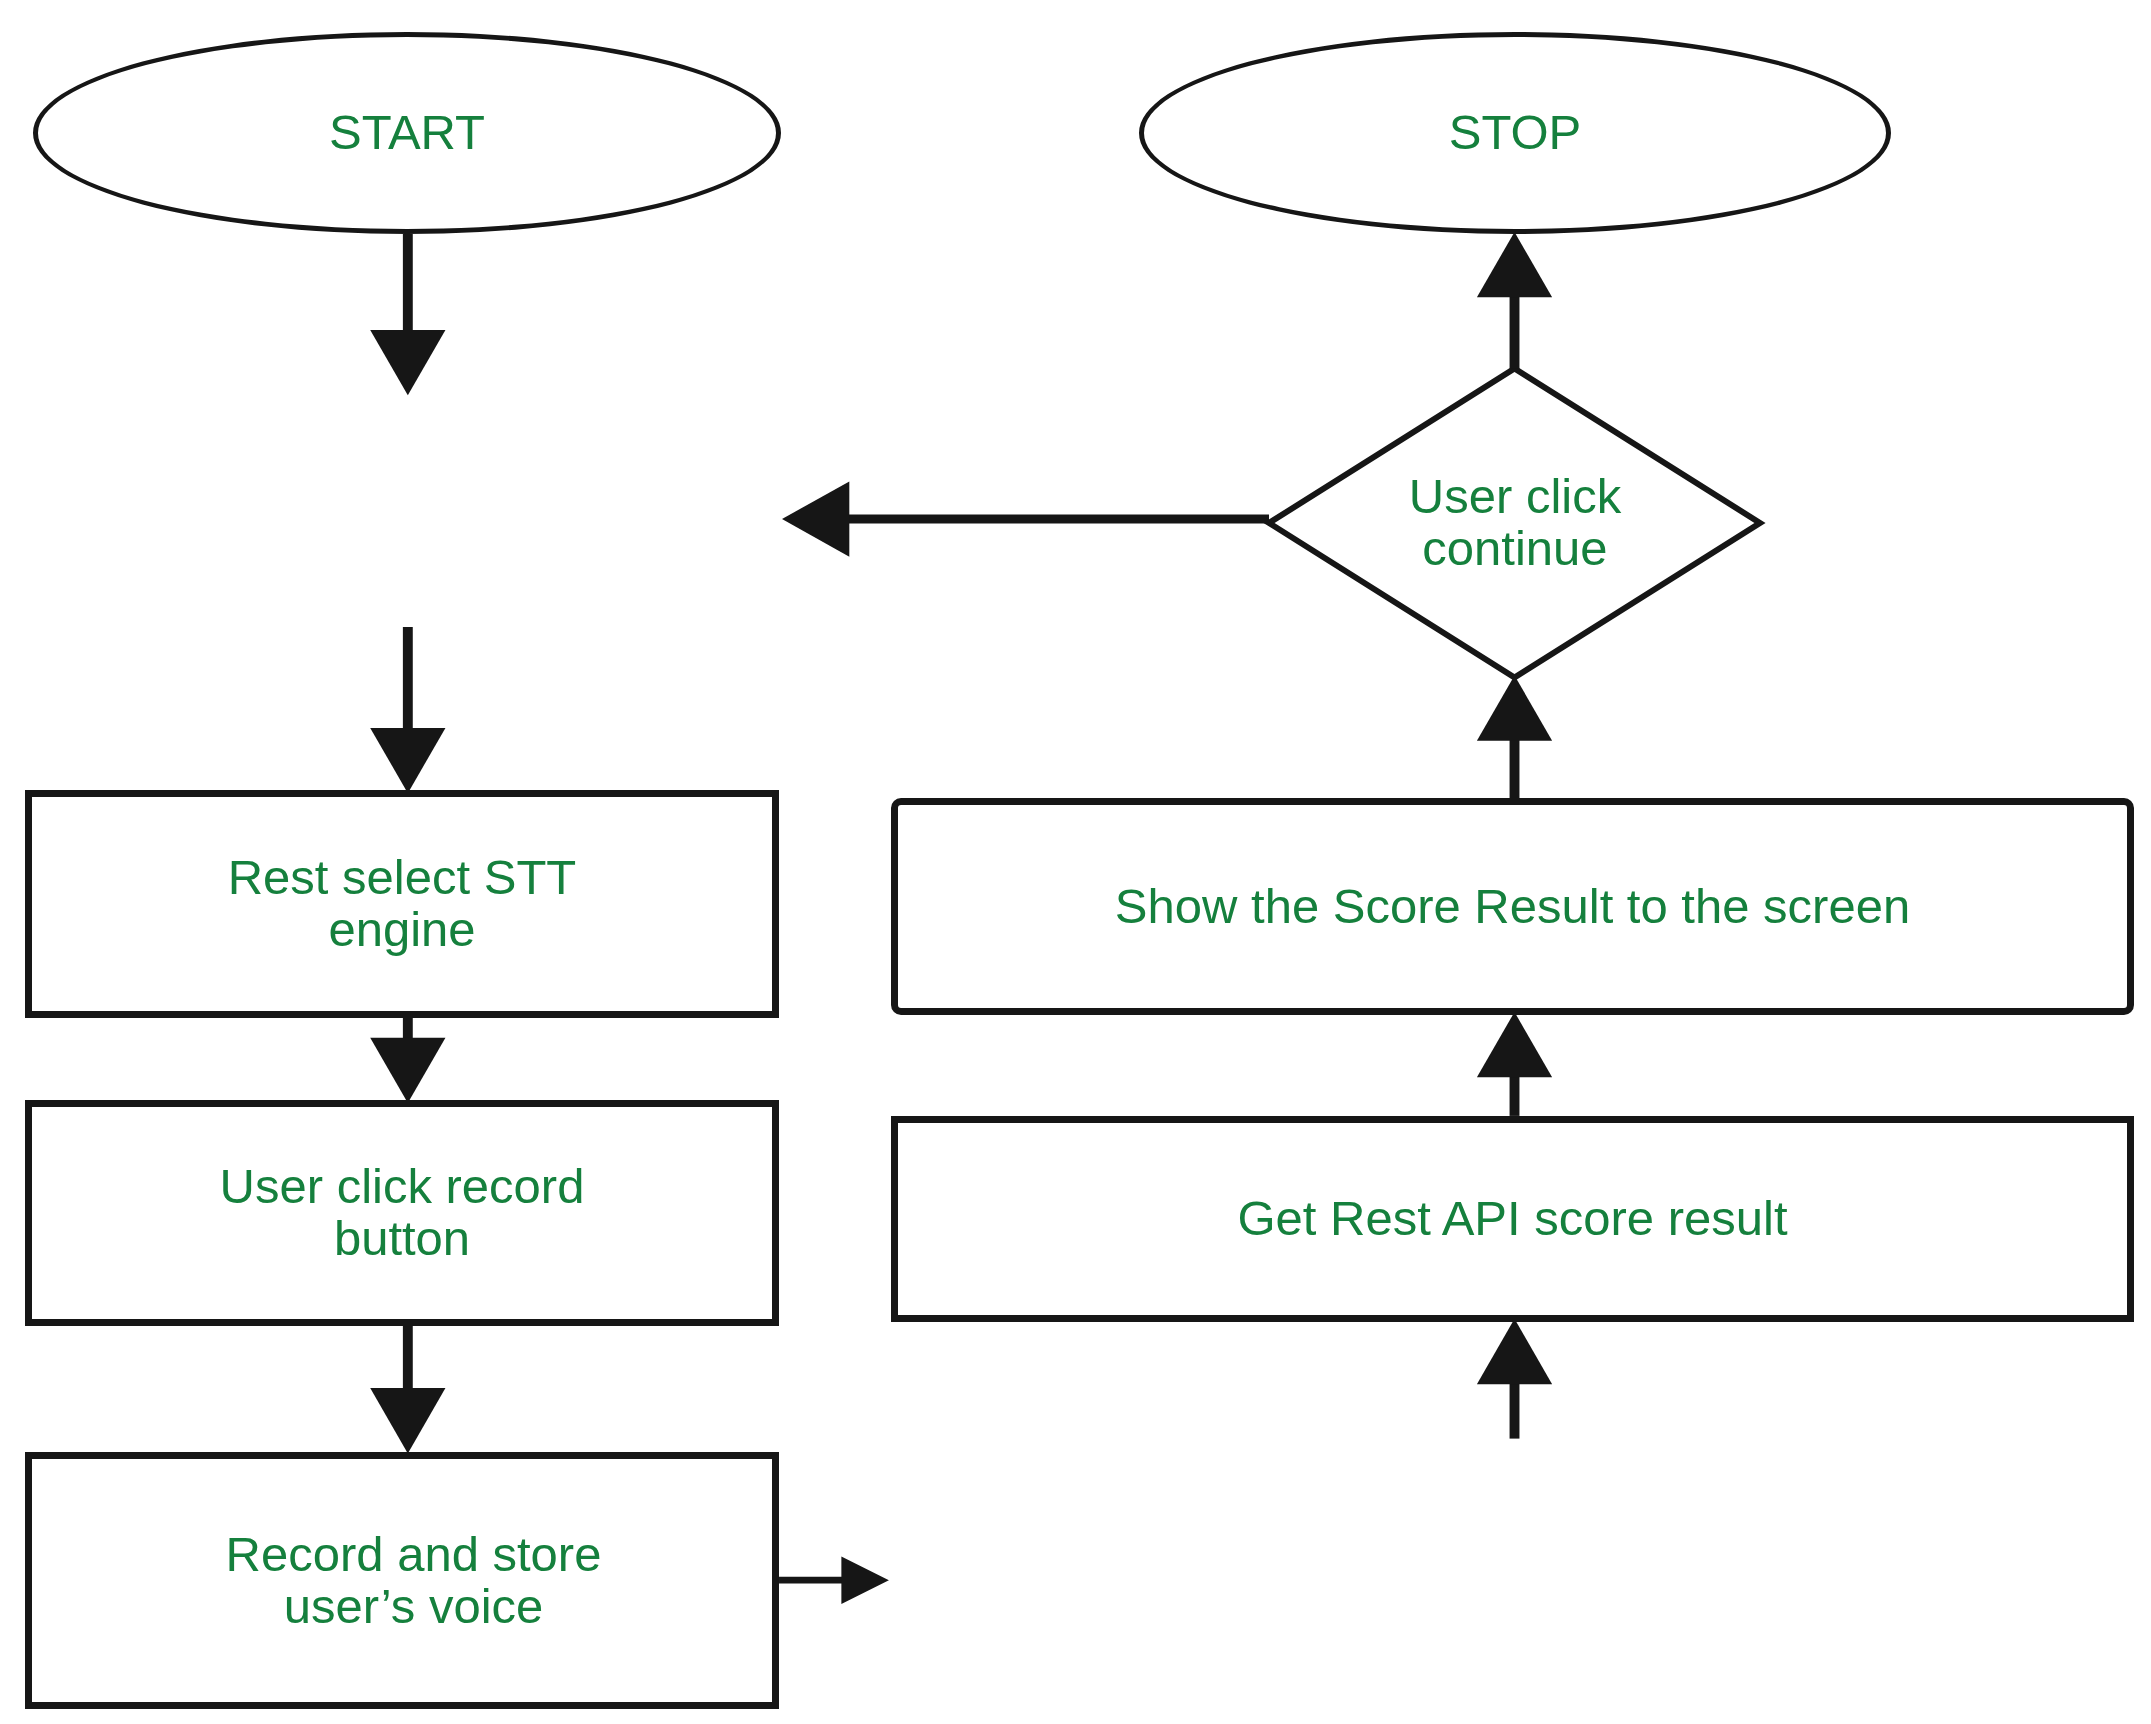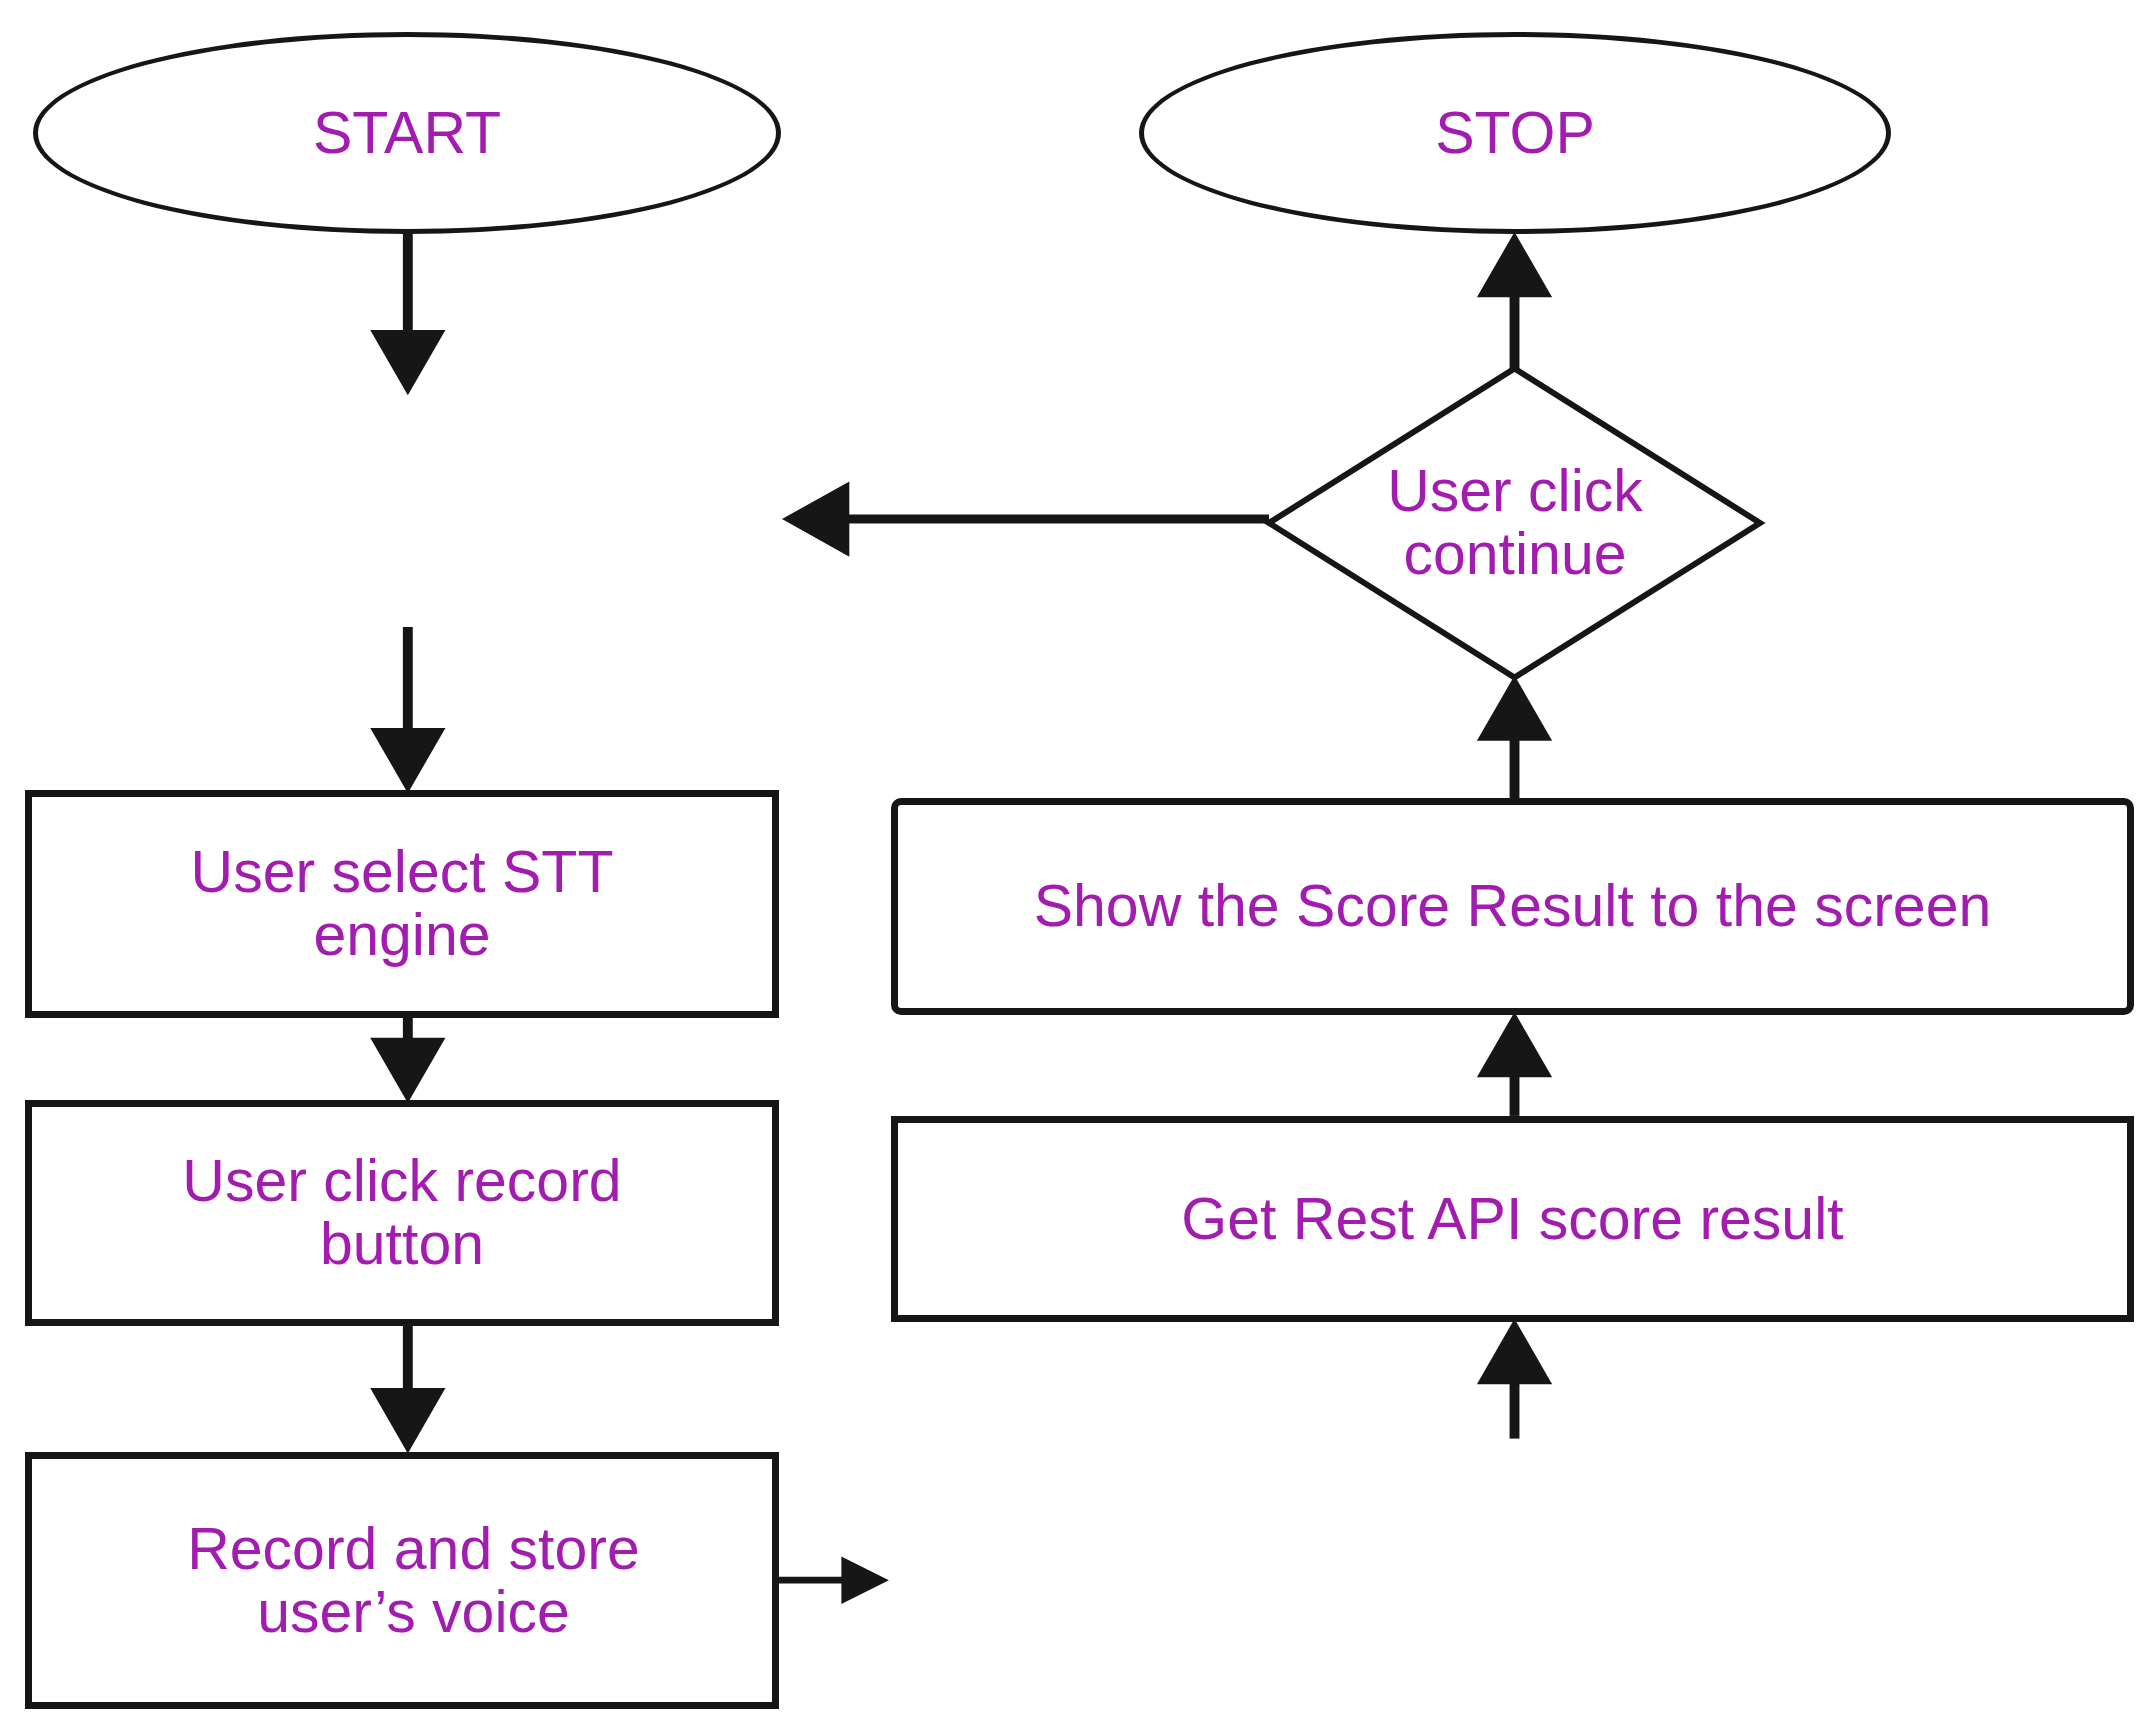--- a/index.html
+++ b/index.html
@@ -22,23 +22,23 @@
     box-sizing: border-box;
     display: flex;
     align-items: center;
     justify-content: center;
     text-align: center;
     background: #ffffff;
     border: 7px solid #161616;
   }
   .node .label {
     white-space: pre-line;
-    font-size: 59px;
+    font-size: 49px;
     line-height: 1.06;
-    color: #a21caf;
+    color: #15803d;
   }
   .terminator {
     border-radius: 50%;
     border-width: 5px;
   }
   .decision-label {
     border: none;
     background: transparent;
   }
 </style>
@@ -105,21 +105,21 @@
   <div class="node terminator" style="left:33px; top:32px; width:748px; height:202px;">
     <span class="label">START</span>
   </div>
 
   <div class="node terminator" style="left:1139px; top:32px; width:752px; height:202px;">
     <span class="label">STOP</span>
   </div>
 
 
   <div class="node" style="left:25px; top:790px; width:754px; height:228px;">
-    <span class="label">User select STT
+    <span class="label">Rest select STT
 engine</span>
   </div>
 
   <div class="node" style="left:25px; top:1100px; width:754px; height:226px;">
     <span class="label">User click record
 button</span>
   </div>
 
   <div class="node" style="left:25px; top:1452px; width:754px; height:257px;padding-left:23px;">
     <span class="label">Record and store

